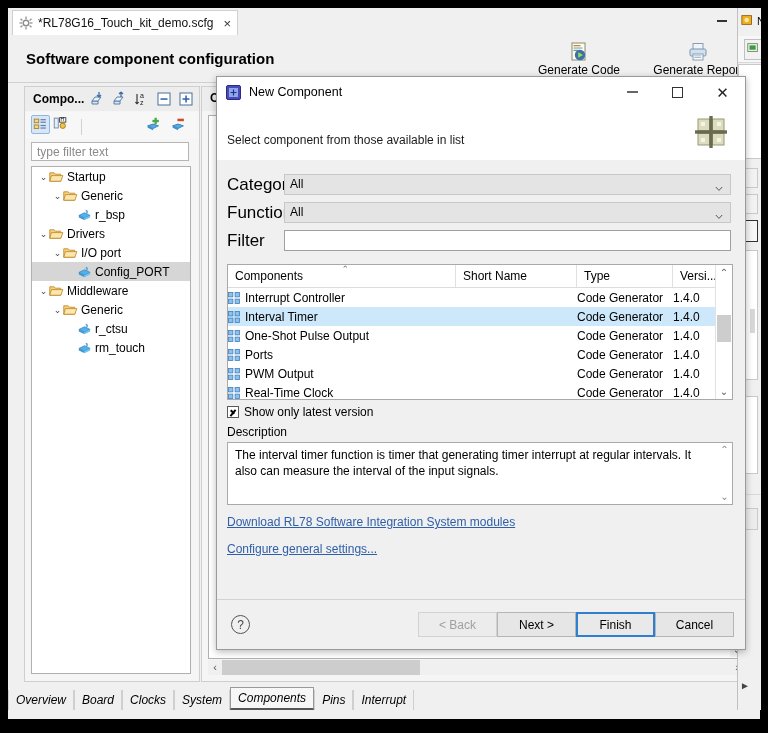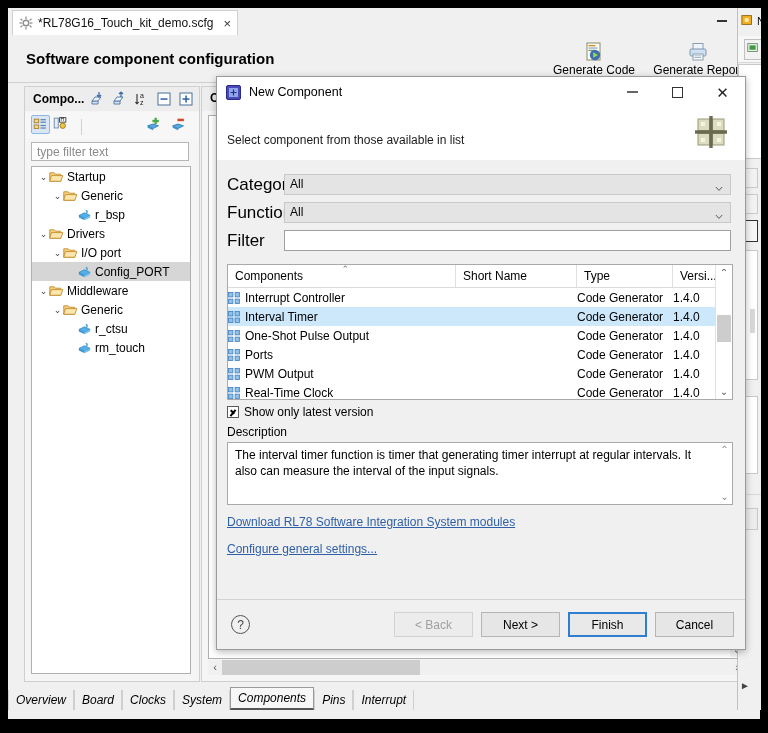--- a/index.html
+++ b/index.html
@@ -20,21 +20,21 @@
   .gearico svg{display:block}
 
   .winbtns{position:absolute;right:8px;top:4px;display:flex;gap:10px;align-items:center;}
   .winbtns .b{width:13px;height:13px;position:relative;}
   .minb::after{content:"";position:absolute;left:1px;top:8px;width:10px;height:2px;background:#333;}
   .maxb::after{content:"";position:absolute;left:1px;top:1px;width:10px;height:10px;border:1.5px solid #333;box-sizing:border-box;}
 
   
   .titleband{position:absolute;left:0;top:27px;width:752px;height:47px;background:#f0f0f0;border-bottom:1px solid #cfcfcf;}
   .pagetitle{position:absolute;left:18px;top:15px;font-size:15px;font-weight:bold;color:#000;}
-  .genbtns{position:absolute;right:14px;top:3px;display:flex;gap:8px;}
+  .genbtns{position:absolute;right:14px;top:3px;display:flex;gap:23px;}
   .genbtn{width:96px;display:flex;flex-direction:column;align-items:center;gap:1px;cursor:pointer;padding-top:4px;}
   .genbtn .cap{font-size:12px;color:#000;}
   .genico{width:22px;height:20px;}
 
   
   .leftpanel{position:absolute;left:16px;top:78px;width:174px;height:594px;background:#f5f5f5;border:1px solid #cfcfcf;}
   .lp-head{position:absolute;left:0;top:0;width:174px;height:24px;background:#ededed;display:flex;align-items:center;}
   .lp-head .t{font-size:12px;font-weight:bold;margin-left:8px;}
   .lp-head .tools{position:absolute;right:4px;top:3px;display:flex;gap:4px;align-items:center;}
   .lp-head .tools .ti{width:18px;height:18px;display:block;}
@@ -140,21 +140,21 @@
   .descbox{position:absolute;left:10px;top:282px;width:506px;height:63px;background:#fff;border:1px solid #a9a9a9;box-sizing:border-box;}
   .descbox .txt{position:absolute;left:7px;top:4px;width:470px;font-size:12px;line-height:16px;color:#000;}
   .descbox .vs{position:absolute;right:0;top:0;width:15px;height:61px;background:#fff;}
   .descbox .vs .ar{position:absolute;left:0;width:15px;height:14px;text-align:center;font-size:10px;color:#8a8a8a;line-height:14px;}
 
   .lnk{position:absolute;left:10px;font-size:12px;color:#2f5fa8;text-decoration:underline;cursor:pointer;}
 
   .dlg-foot{position:absolute;left:0;top:522px;width:528px;height:49px;background:#f0f0f0;border-top:1px solid #d2d2d2;}
   .helpbtn{position:absolute;left:14px;top:15px;width:19px;height:19px;border:1.4px solid #555;border-radius:50%;
            display:flex;align-items:center;justify-content:center;font-size:12px;color:#444;cursor:pointer;box-sizing:border-box;}
-  .btns{position:absolute;right:11px;top:12px;display:flex;gap:8px;}
+  .btns{position:absolute;right:11px;top:12px;display:flex;}
   .btn{width:79px;height:25px;background:#e6e6e6;border:1px solid #b5b5b5;font-size:12px;display:flex;
        align-items:center;justify-content:center;cursor:pointer;box-sizing:border-box;color:#000;}
   .btn.def{border:2px solid #2f7fd1;background:#e9e9e9;}
   .btn.dis{color:#a0a0a0;background:#ececec;border-color:#d2d2d2;}
 </style>
 </head>
 <body>
 
 <div class="screen">
 

